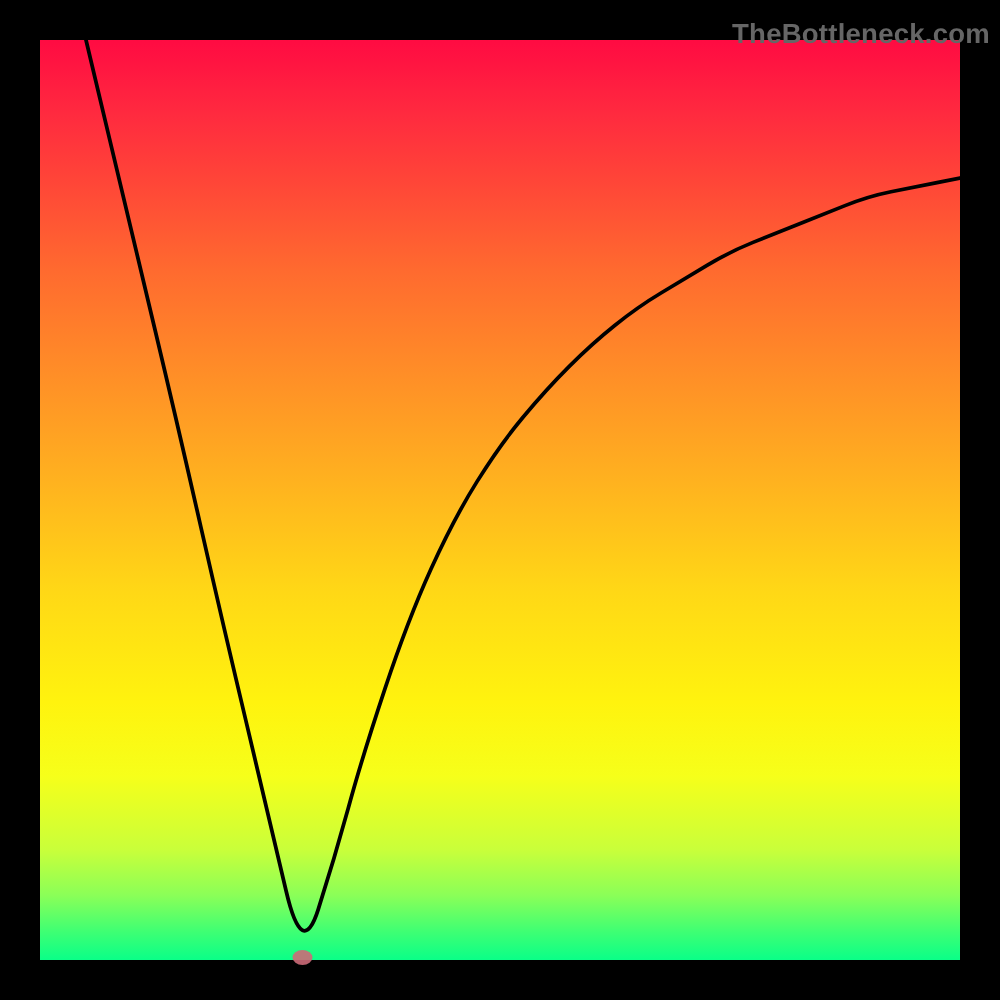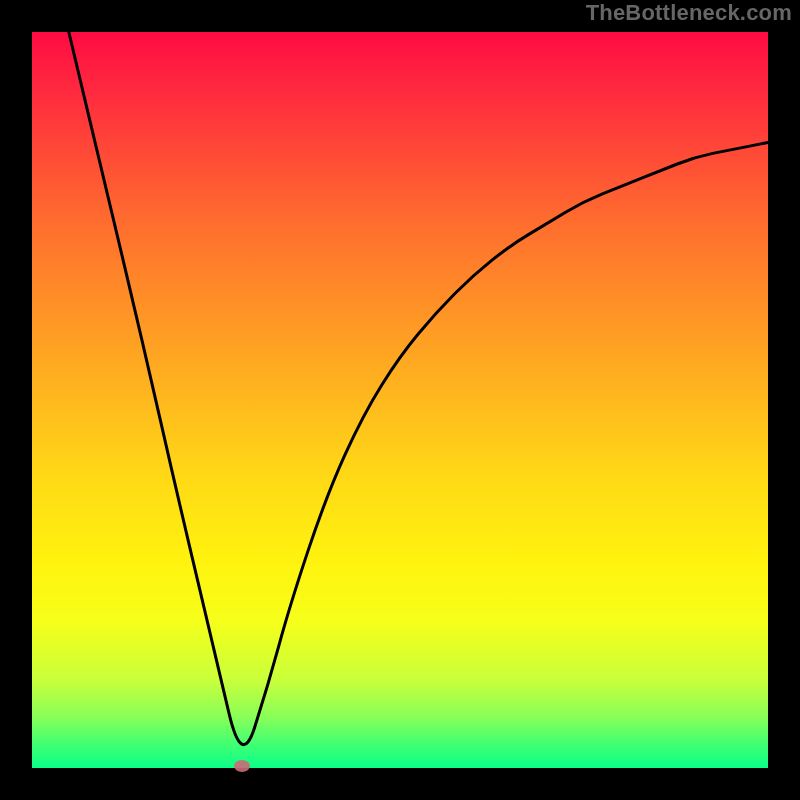--- a/index.html
+++ b/index.html
@@ -8,21 +8,21 @@
 
   .frame {
     position: relative;
     width: 800px;
     height: 800px;
     background: #000;
   }
 
   .watermark {
     position: absolute;
-    top: 0;
+    top: 14px;
     right: 8px;
     color: #666;
     font-size: 22px;
     font-weight: 600;
     letter-spacing: 0.2px;
     font-family: Arial, Helvetica, sans-serif;
     z-index: 10;
   }
 
   .plot-area {

